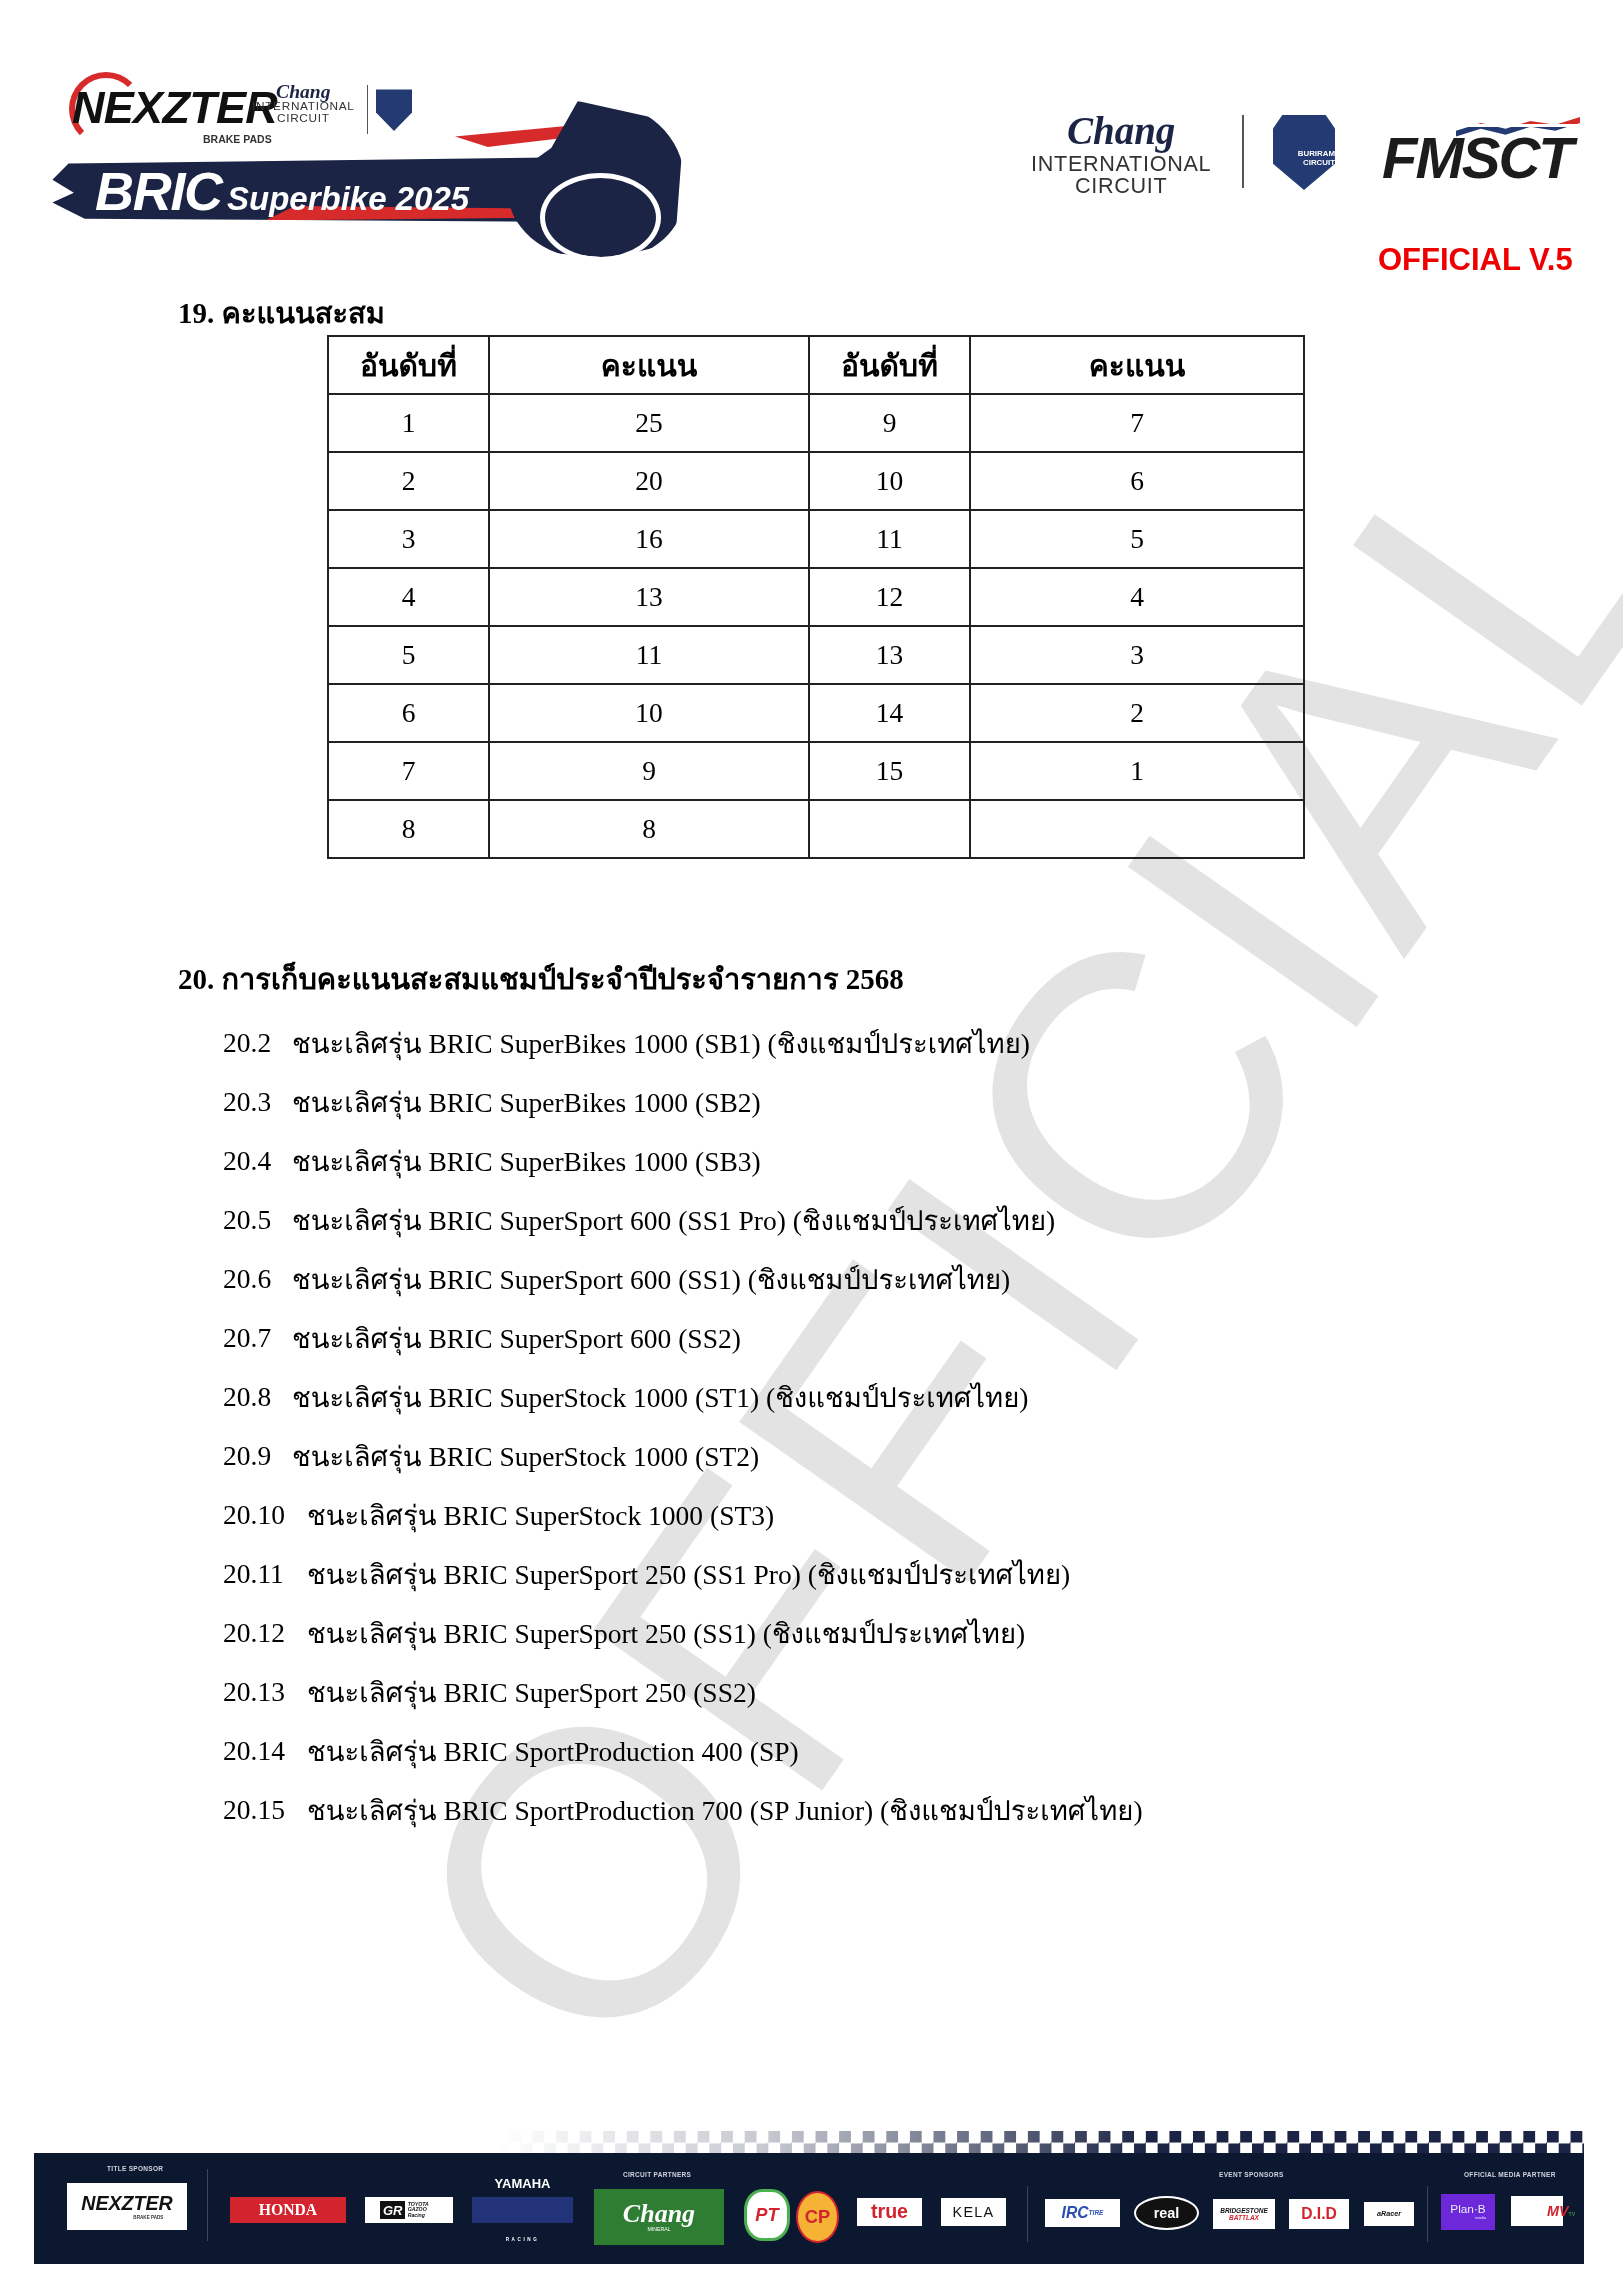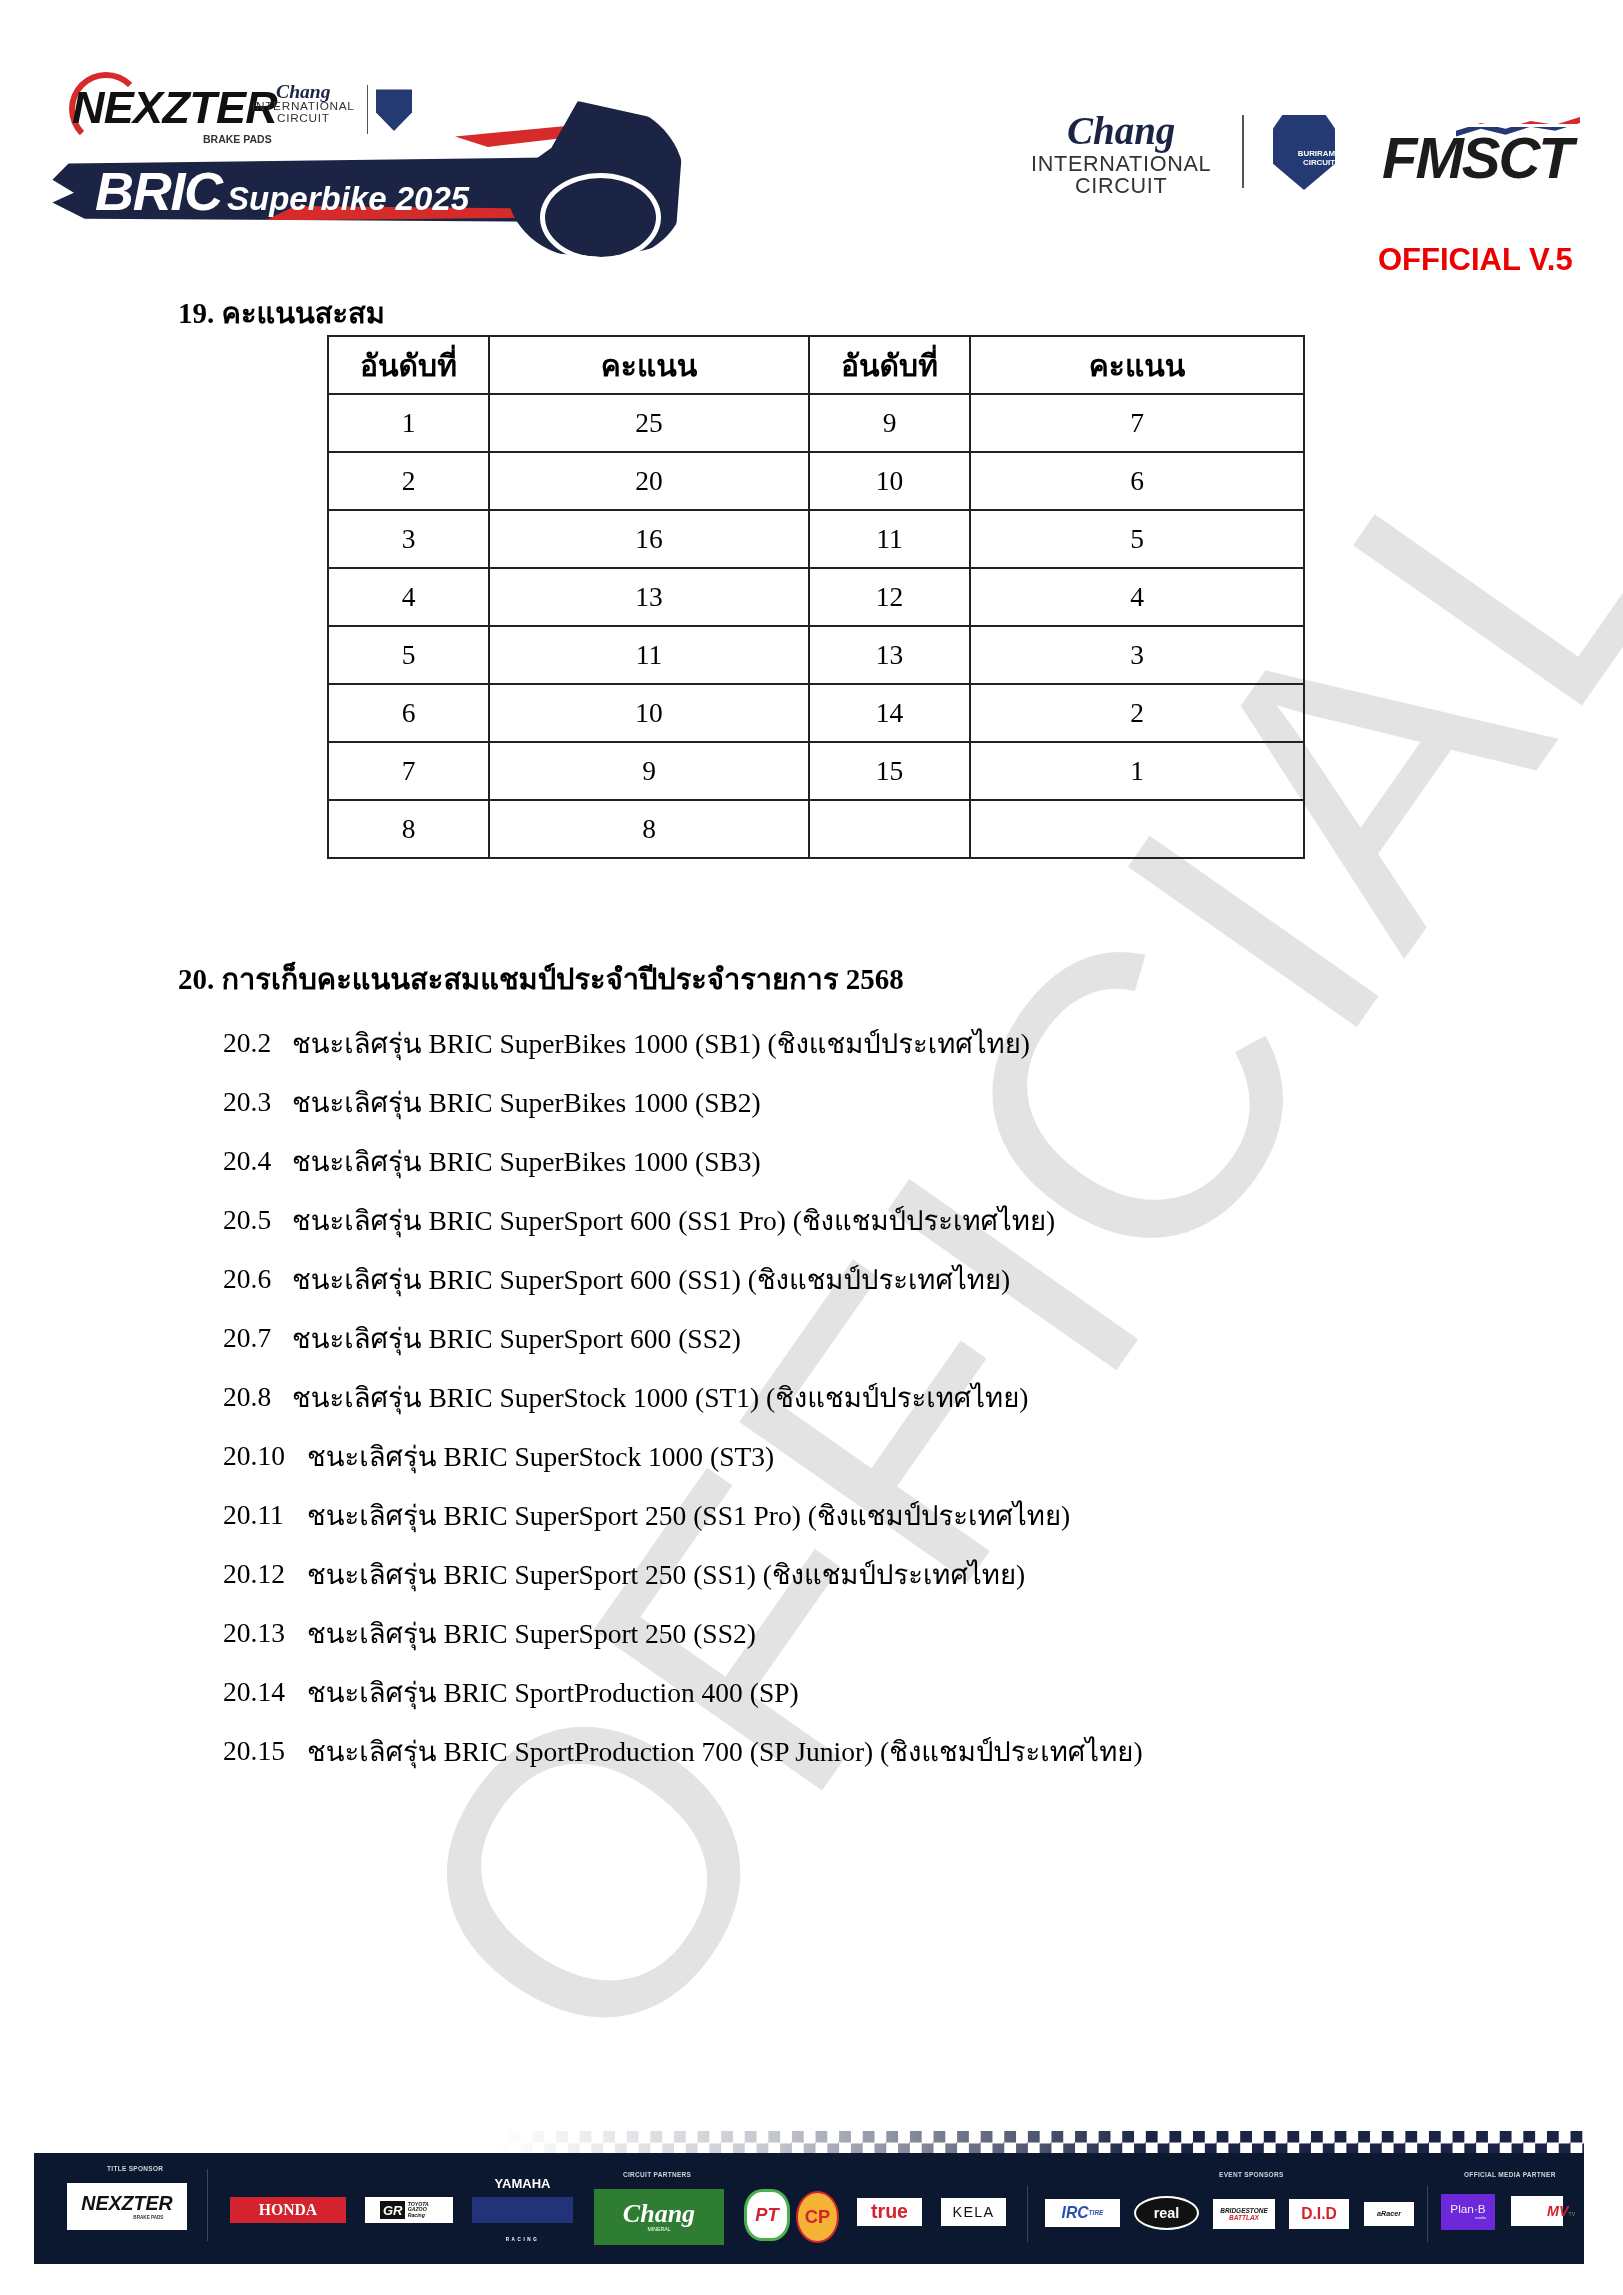--- a/index.html
+++ b/index.html
@@ -216,20 +216,24 @@
       <span>ชนะเลิศรุ่น BRIC SuperSport 600 (SS1) (ชิงแชมป์ประเทศไทย)</span>
     </div>
   <div class="list-item">
       <span class="num">20.7</span>
       <span>ชนะเลิศรุ่น BRIC SuperSport 600 (SS2)</span>
     </div>
   <div class="list-item">
       <span class="num">20.8</span>
       <span>ชนะเลิศรุ่น BRIC SuperStock 1000 (ST1) (ชิงแชมป์ประเทศไทย)</span>
     </div>
+  <div class="list-item">
+      <span class="num">20.9</span>
+      <span>ชนะเลิศรุ่น BRIC SuperStock 1000 (ST2)</span>
+    </div>
   <div class="list-item wide">
       <span class="num">20.10</span>
       <span>ชนะเลิศรุ่น BRIC SuperStock 1000 (ST3)</span>
     </div>
   <div class="list-item wide">
       <span class="num">20.11</span>
       <span>ชนะเลิศรุ่น BRIC SuperSport 250 (SS1 Pro) (ชิงแชมป์ประเทศไทย)</span>
     </div>
   <div class="list-item wide">
       <span class="num">20.12</span>

